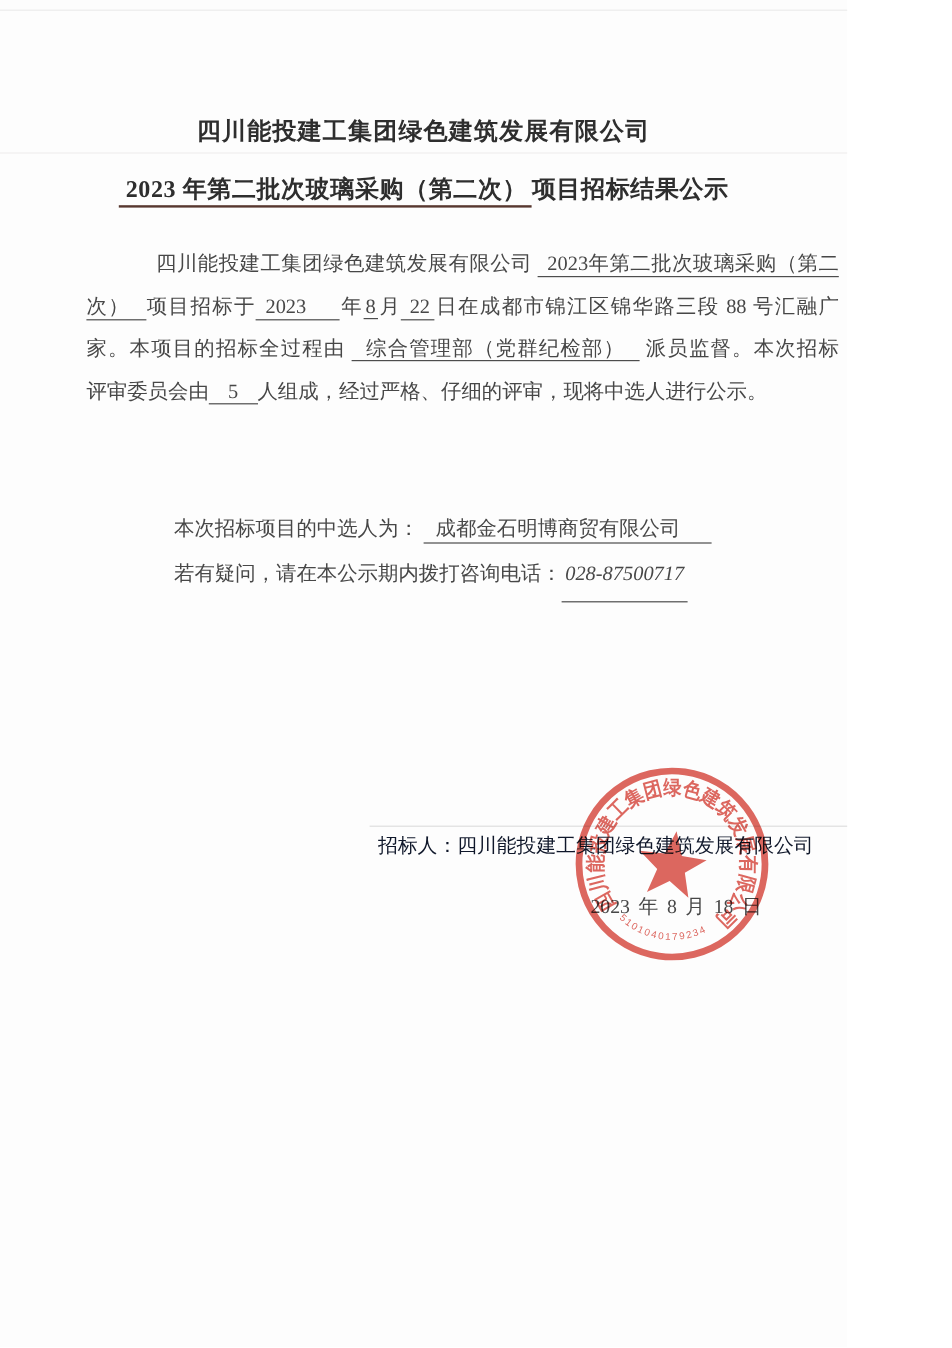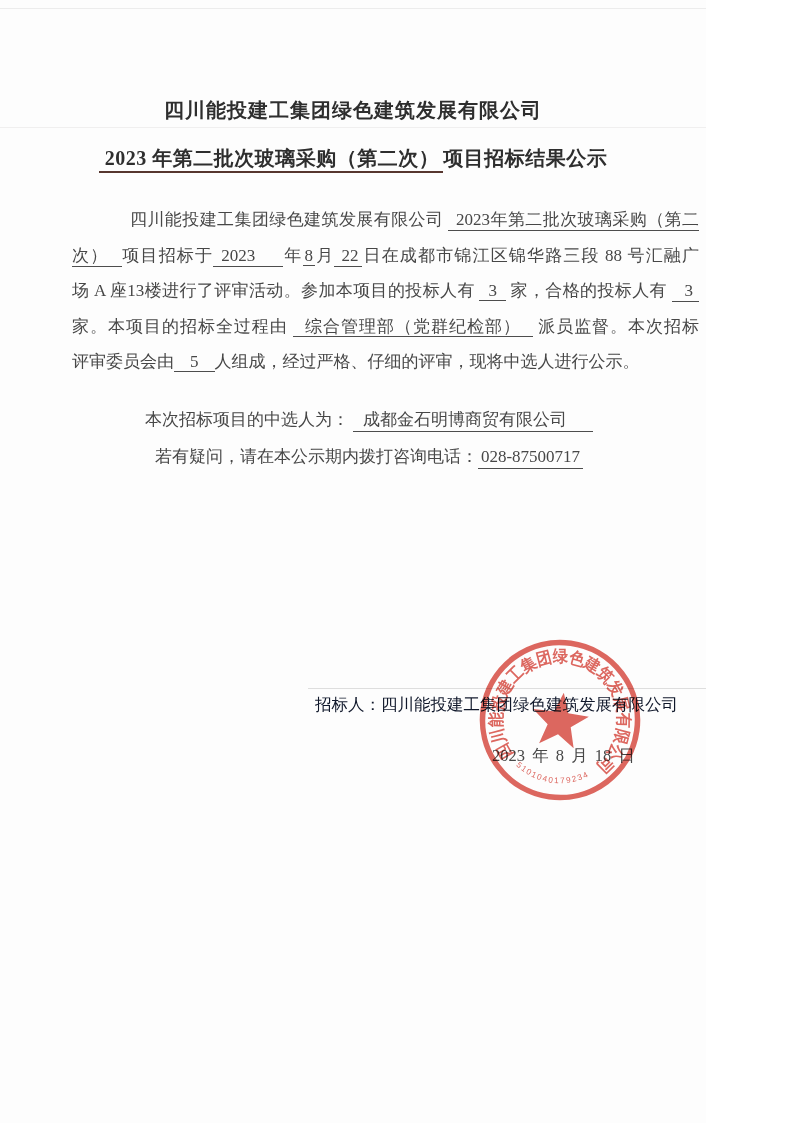--- a/index.html
+++ b/index.html
@@ -48,26 +48,26 @@
   .u-ci{padding-right:14px;}
   .u-y{padding:0 28px 1px 8px;}
   .u-m{padding:0 2px;}
   .u-d{padding:0 4px 1px 7px;}
   .u-n{padding:0 9px;}
   .u-n2{padding:0 6px 1px 13px;}
   .u-dept{padding:0 12px;}
   .u-5{padding:0 16px;}
 
   .details{
-    position:absolute;left:145px;top:402px;
-    font-size:17px;color:#474747;text-align:center;
+    position:absolute;left:145px;top:423px;
+    font-size:17px;color:#474747;
   }
   .dline{line-height:36.5px;height:36.5px;white-space:nowrap;}
   .u-winner{border-bottom:1.6px solid #4d4d4d;padding:0 26px 2px 10px;margin-left:4px;}
-  .u-phone{border-bottom:1.6px solid #4d4d4d;padding:0 3px 2px 3px;}
+  .u-phone{border-bottom:1.6px solid #4d4d4d;padding:0 3px 14px 3px;font-style:italic;}
   .period-val{margin-left:14px;}
 
   .sig-bidder{
     position:absolute;left:315px;top:693px;
     font-size:16.5px;line-height:24px;color:#0f172a;
     white-space:nowrap;
   }
   .sig-date{
     position:absolute;left:492px;top:744px;
     font-size:16.5px;line-height:24px;color:#474747;
@@ -91,21 +91,20 @@
   <div class="scanline b"></div>
   <div class="scanline c"></div>
 
   <div class="doc-title">四川能投建工集团绿色建筑发展有限公司</div>
 
   <div class="doc-subtitle"><span class="sub-u">2023 年第二批次玻璃采购（第二次）</span><span>项目招标结果公示</span></div>
 
   <div class="para">
     <div class="pline first"><span>四川能投建工集团绿色建筑发展有限公司</span> <span class="u u-l1">2023年第二批次玻璃采购（第二</span></div>
     <div class="pline"><span class="u u-ci">次）</span><span>项目招标于</span><span class="u u-y">2023</span><span>年</span><span class="u u-m">8</span><span>月</span><span class="u u-d">22</span><span>日在成都市锦江区锦华路三段 88 号汇融广</span></div>
-    <div class="pline"><span>场 A 座13楼进行了评审活动。参加本项目的投标人有</span> <span class="u u-n">3</span> <span>家，合格的投标人有</span> <span class="u u-n2">3</span></div>
     <div class="pline"><span>家。本项目的招标全过程由</span> <span class="u u-dept">综合管理部（党群纪检部）</span> <span>派员监督。本次招标</span></div>
     <div class="pline last"><span>评审委员会由</span><span class="u u-5">5</span><span>人组成，经过严格、仔细的评审，现将中选人进行公示。</span></div>
   </div>
 
   <div class="details">
     <div class="dline"><span>本次招标项目的中选人为：</span><span class="u-winner">成都金石明博商贸有限公司</span></div>
     <div class="dline"><span>若有疑问，请在本公示期内拨打咨询电话：</span><span class="u-phone">028-87500717</span></div>
   </div>
 
   <div class="sig-bidder">招标人：四川能投建工集团绿色建筑发展有限公司</div>

